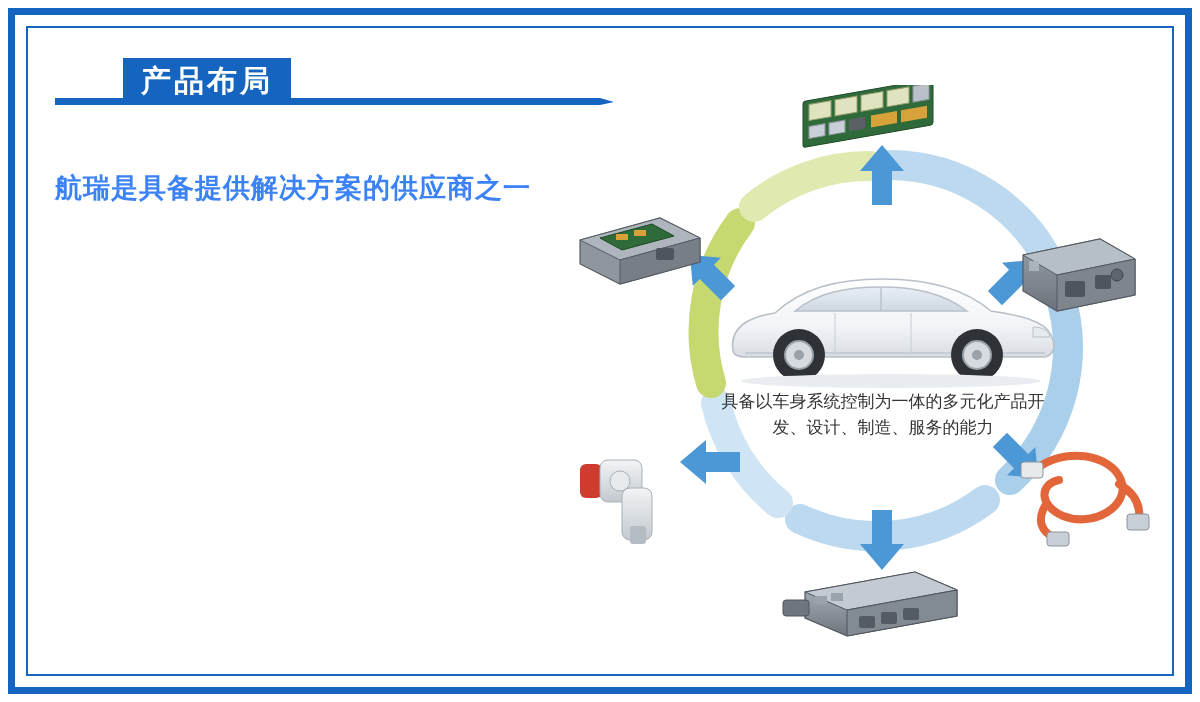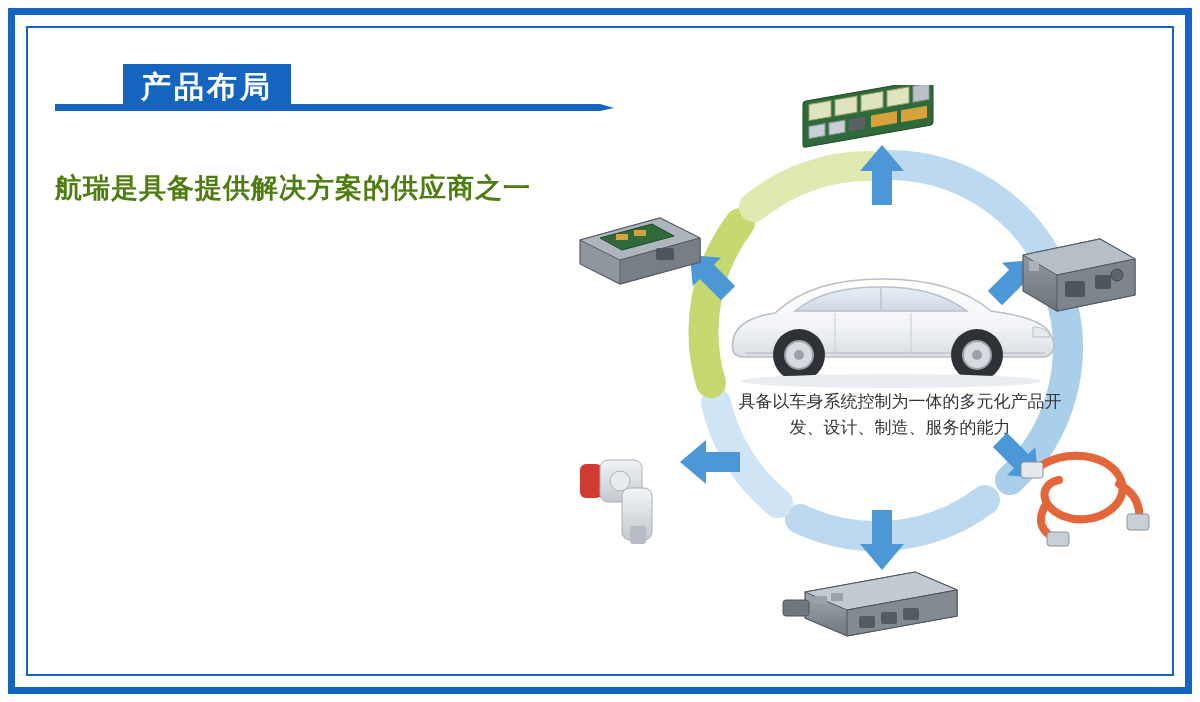--- a/index.html
+++ b/index.html
@@ -32,21 +32,21 @@
     width: 1148px;
     height: 650px;
     border: 2px solid #1565c0;
     box-sizing: border-box;
   }
 
   
   .title-wrap {
     position: absolute;
     left: 55px;
-    top: 64px;
+    top: 58px;
     width: 560px;
     height: 60px;
     text-align: right;
   }
   .title-bar {
     position: absolute;
     left: 0;
     top: 40px;
     width: 545px;
     height: 7px;
@@ -79,21 +79,21 @@
     letter-spacing: 3px;
     font-family: "DejaVu Sans", "Liberation Sans", sans-serif;
   }
 
   
   .subtitle {
     position: absolute;
     left: 55px;
     top: 170px;
     width: 540px;
-    color: #4d7c0f;
+    color: #3b82f6;
     font-size: 27px;
     font-weight: bold;
     letter-spacing: 1px;
     font-family: "DejaVu Sans", "Liberation Serif", serif;
   }
   .body-text {
     position: absolute;
     left: 50px;
     top: 272px;
     width: 500px;
@@ -127,21 +127,21 @@
     position: absolute;
     left: 155px;
     top: 215px;
     width: 350px;
     height: 140px;
   }
   .car svg { display: block; }
 
   .center-text {
     position: absolute;
-    left: 175px;
+    left: 158px;
     top: 348px;
     width: 330px;
     text-align: center;
     color: #333333;
     font-size: 17px;
     line-height: 26px;
     font-family: "DejaVu Sans", "Liberation Sans", sans-serif;
   }
 
   

